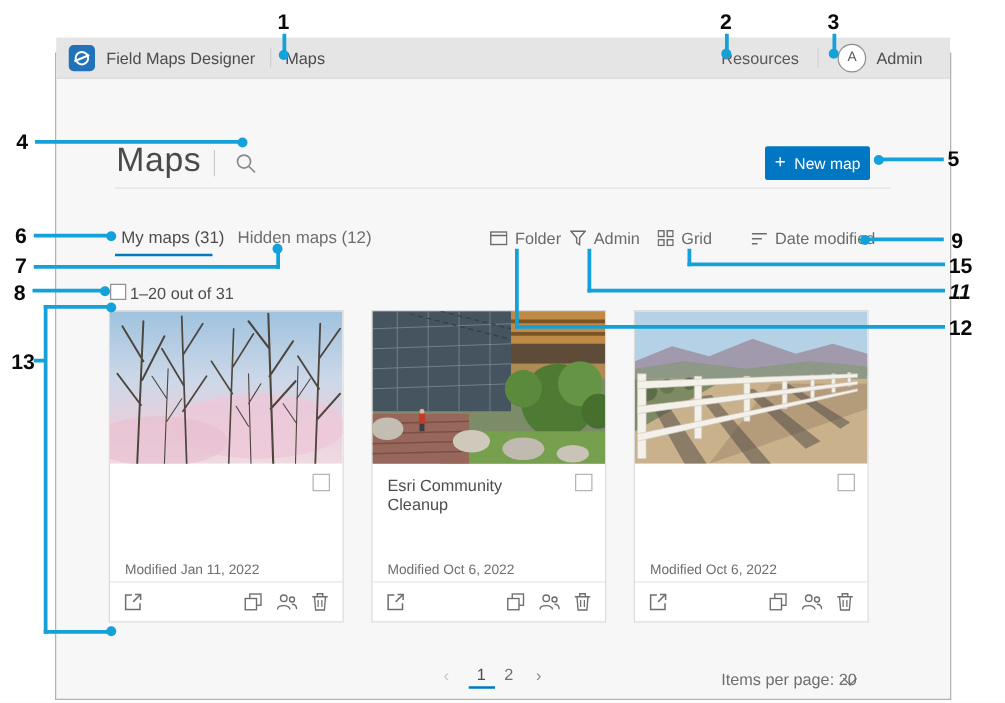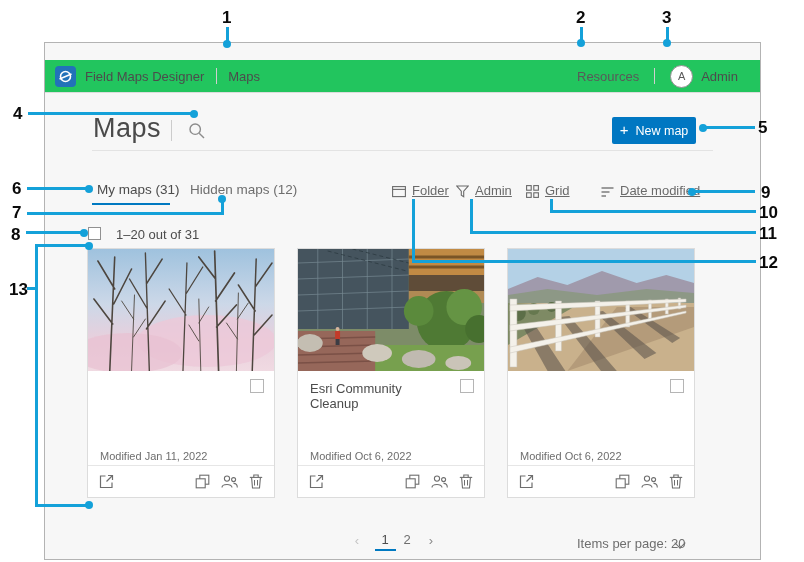--- a/index.html
+++ b/index.html
@@ -9,22 +9,22 @@
     --txt-gray:#6e6e6e;
     --border-lt:#dedede;
   }
   *{margin:0;padding:0;box-sizing:border-box;}
   body{font-family:"Liberation Sans",sans-serif;background:#fff;}
   .canvas{position:relative;width:804px;height:562px;background:#fff;overflow:hidden;}
 
   
   .panel{position:absolute;left:44px;top:42px;width:717px;height:518px;
          border:1px solid #b3b3b3;background:#f7f7f7;}
-  .header-bar{position:absolute;left:45px;top:60px;width:715px;height:33px;
-        background:#22c55e;border-bottom:1px solid #dcdcdc;display:flex;align-items:center;
+  .header-bar{position:absolute;left:45px;top:30px;width:715px;height:33px;
+        background:#e5e5e5;border-bottom:1px solid #dcdcdc;display:flex;align-items:center;
         padding:0 22px 0 10px;justify-content:space-between;}
   .logo{width:21px;height:21px;border-radius:4px;background:#2272b9;display:flex;
         align-items:center;justify-content:center;flex:0 0 auto;}
   .app-title{font-size:13px;color:var(--txt-dark);margin-left:9px;white-space:nowrap;}
   .vdiv{width:1px;height:16px;background:#cfcfcf;}
   .hdr-nav{font-size:13px;color:var(--txt-dark);cursor:pointer;}
   .hdr-right{margin-left:auto;display:flex;align-items:center;}
   .resources{font-size:13px;color:#595959;cursor:pointer;}
   .avatar{width:23px;height:23px;border-radius:50%;border:1px solid #8f8f8f;background:#fff;
         color:#595959;font-size:11px;display:flex;align-items:center;justify-content:center;}
@@ -37,28 +37,28 @@
   .new-map-btn{position:absolute;left:612px;top:117px;width:84px;height:27px;background:#0077c2;
         color:#fff;font-size:12.5px;border:none;border-radius:2px;display:flex;align-items:center;
         justify-content:center;gap:7px;cursor:pointer;}
   .new-map-btn .plus{font-size:15px;line-height:1;position:relative;top:-1px;}
   .title-rule{position:absolute;left:92px;top:150px;width:621px;height:1px;background:#e3e3e3;}
 
   
   .tab1{position:absolute;left:97px;top:182px;font-size:13.5px;color:var(--txt-dark);cursor:pointer;}
   .tab1-underline{position:absolute;left:92px;top:203px;width:78px;height:2px;background:var(--blue);}
   .tab2{position:absolute;left:190px;top:182px;font-size:13.5px;color:var(--txt-gray);cursor:pointer;}
-  .tool{position:absolute;top:183px;display:flex;align-items:flex-end;gap:6px;font-size:13px;
-        color:#6a6a6a;cursor:pointer;text-decoration:underline;}
+  .tool{position:absolute;top:183px;display:flex;align-items:center;gap:6px;font-size:13px;
+        color:#6a6a6a;cursor:pointer;}
   .tool svg{display:block;}
 
   
   .sel-check{position:absolute;left:88px;top:227px;width:13px;height:13px;border:1px solid #919191;
         background:#fff;cursor:pointer;}
-  .sel-label{position:absolute;left:116px;top:227px;font-size:13px;color:var(--txt-dark);}
+  .sel-label{position:absolute;left:104px;top:227px;font-size:13px;color:var(--txt-dark);}
 
   
   .card{position:absolute;top:248px;width:188px;height:250px;background:#fff;
         border:1px solid #dcdcdc;cursor:pointer;}
   .card .thumb{width:100%;height:122px;display:block;}
   .card .title{position:absolute;left:12px;top:132px;font-size:13px;color:var(--txt-dark);width:140px;}
   .card .chk{position:absolute;right:10px;top:130px;width:14px;height:14px;border:1px solid #b5b5b5;
         background:#fff;cursor:pointer;}
   .card .modified{position:absolute;left:12px;top:201px;font-size:11px;color:var(--txt-gray);}
   .card .footer{position:absolute;left:0;bottom:0;width:100%;height:32px;border-top:1px solid #e6e6e6;
@@ -385,25 +385,25 @@
   <div class="co-num" style="left:11px;top:226px;">8</div>
   <div class="co-line" style="left:26px;top:231px;width:56px;height:3px;"></div>
   <div class="co-dot" style="left:80px;top:229px;"></div>
 
   <div class="co-dot" style="left:688px;top:188px;"></div>
   <div class="co-line" style="left:695px;top:190px;width:60px;height:3px;"></div>
   <div class="co-num" style="left:761px;top:184px;">9</div>
 
   <div class="co-line" style="left:550px;top:199px;width:3px;height:14px;"></div>
   <div class="co-line" style="left:550px;top:210px;width:206px;height:3px;"></div>
-  <div class="co-num" style="left:759px;top:204px;">10</div>
+  <div class="co-num" style="left:759px;top:204px;">15</div>
 
   <div class="co-line" style="left:470px;top:199px;width:3px;height:35px;"></div>
   <div class="co-line" style="left:470px;top:231px;width:286px;height:3px;"></div>
-  <div class="co-num" style="left:759px;top:225px;">11</div>
+  <div class="co-num" style="left:759px;top:225px;font-style:italic;">11</div>
 
   <div class="co-line" style="left:412px;top:199px;width:3px;height:64px;"></div>
   <div class="co-line" style="left:412px;top:260px;width:344px;height:3px;"></div>
   <div class="co-num" style="left:759px;top:254px;">12</div>
 
   <div class="co-num" style="left:9px;top:281px;">13</div>
   <div class="co-line" style="left:27px;top:287px;width:9px;height:3px;"></div>
   <div class="co-line" style="left:35px;top:244px;width:3px;height:263px;"></div>
   <div class="co-line" style="left:35px;top:244px;width:51px;height:3px;"></div>
   <div class="co-dot" style="left:85px;top:242px;"></div>

